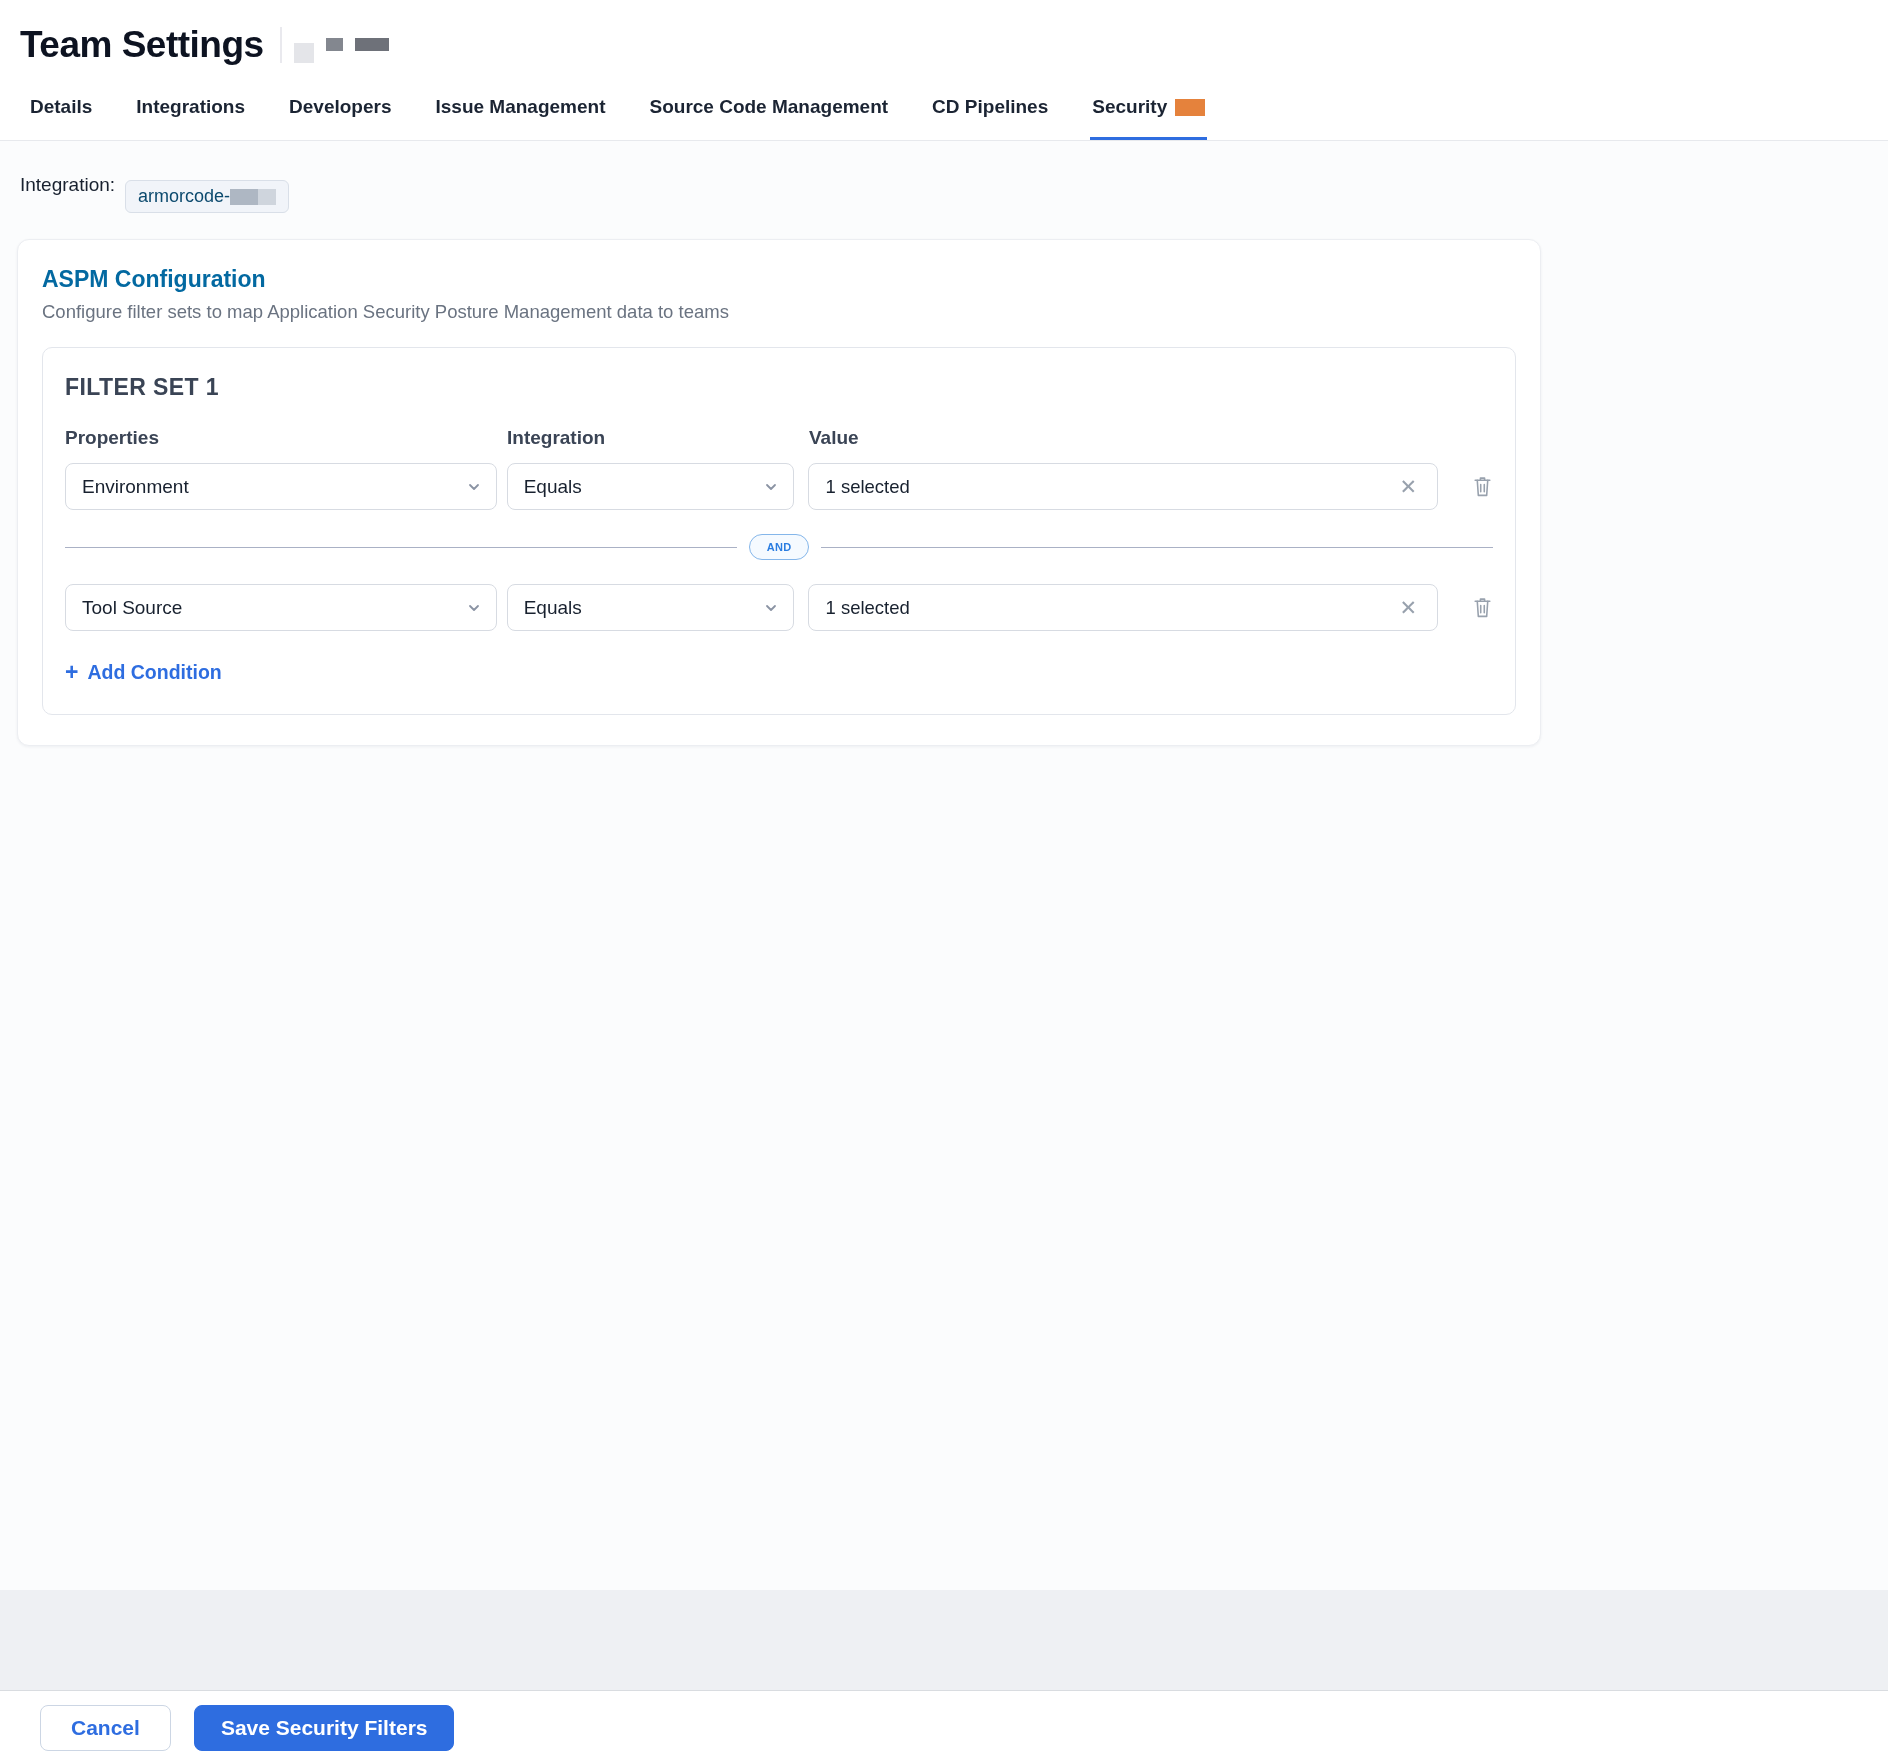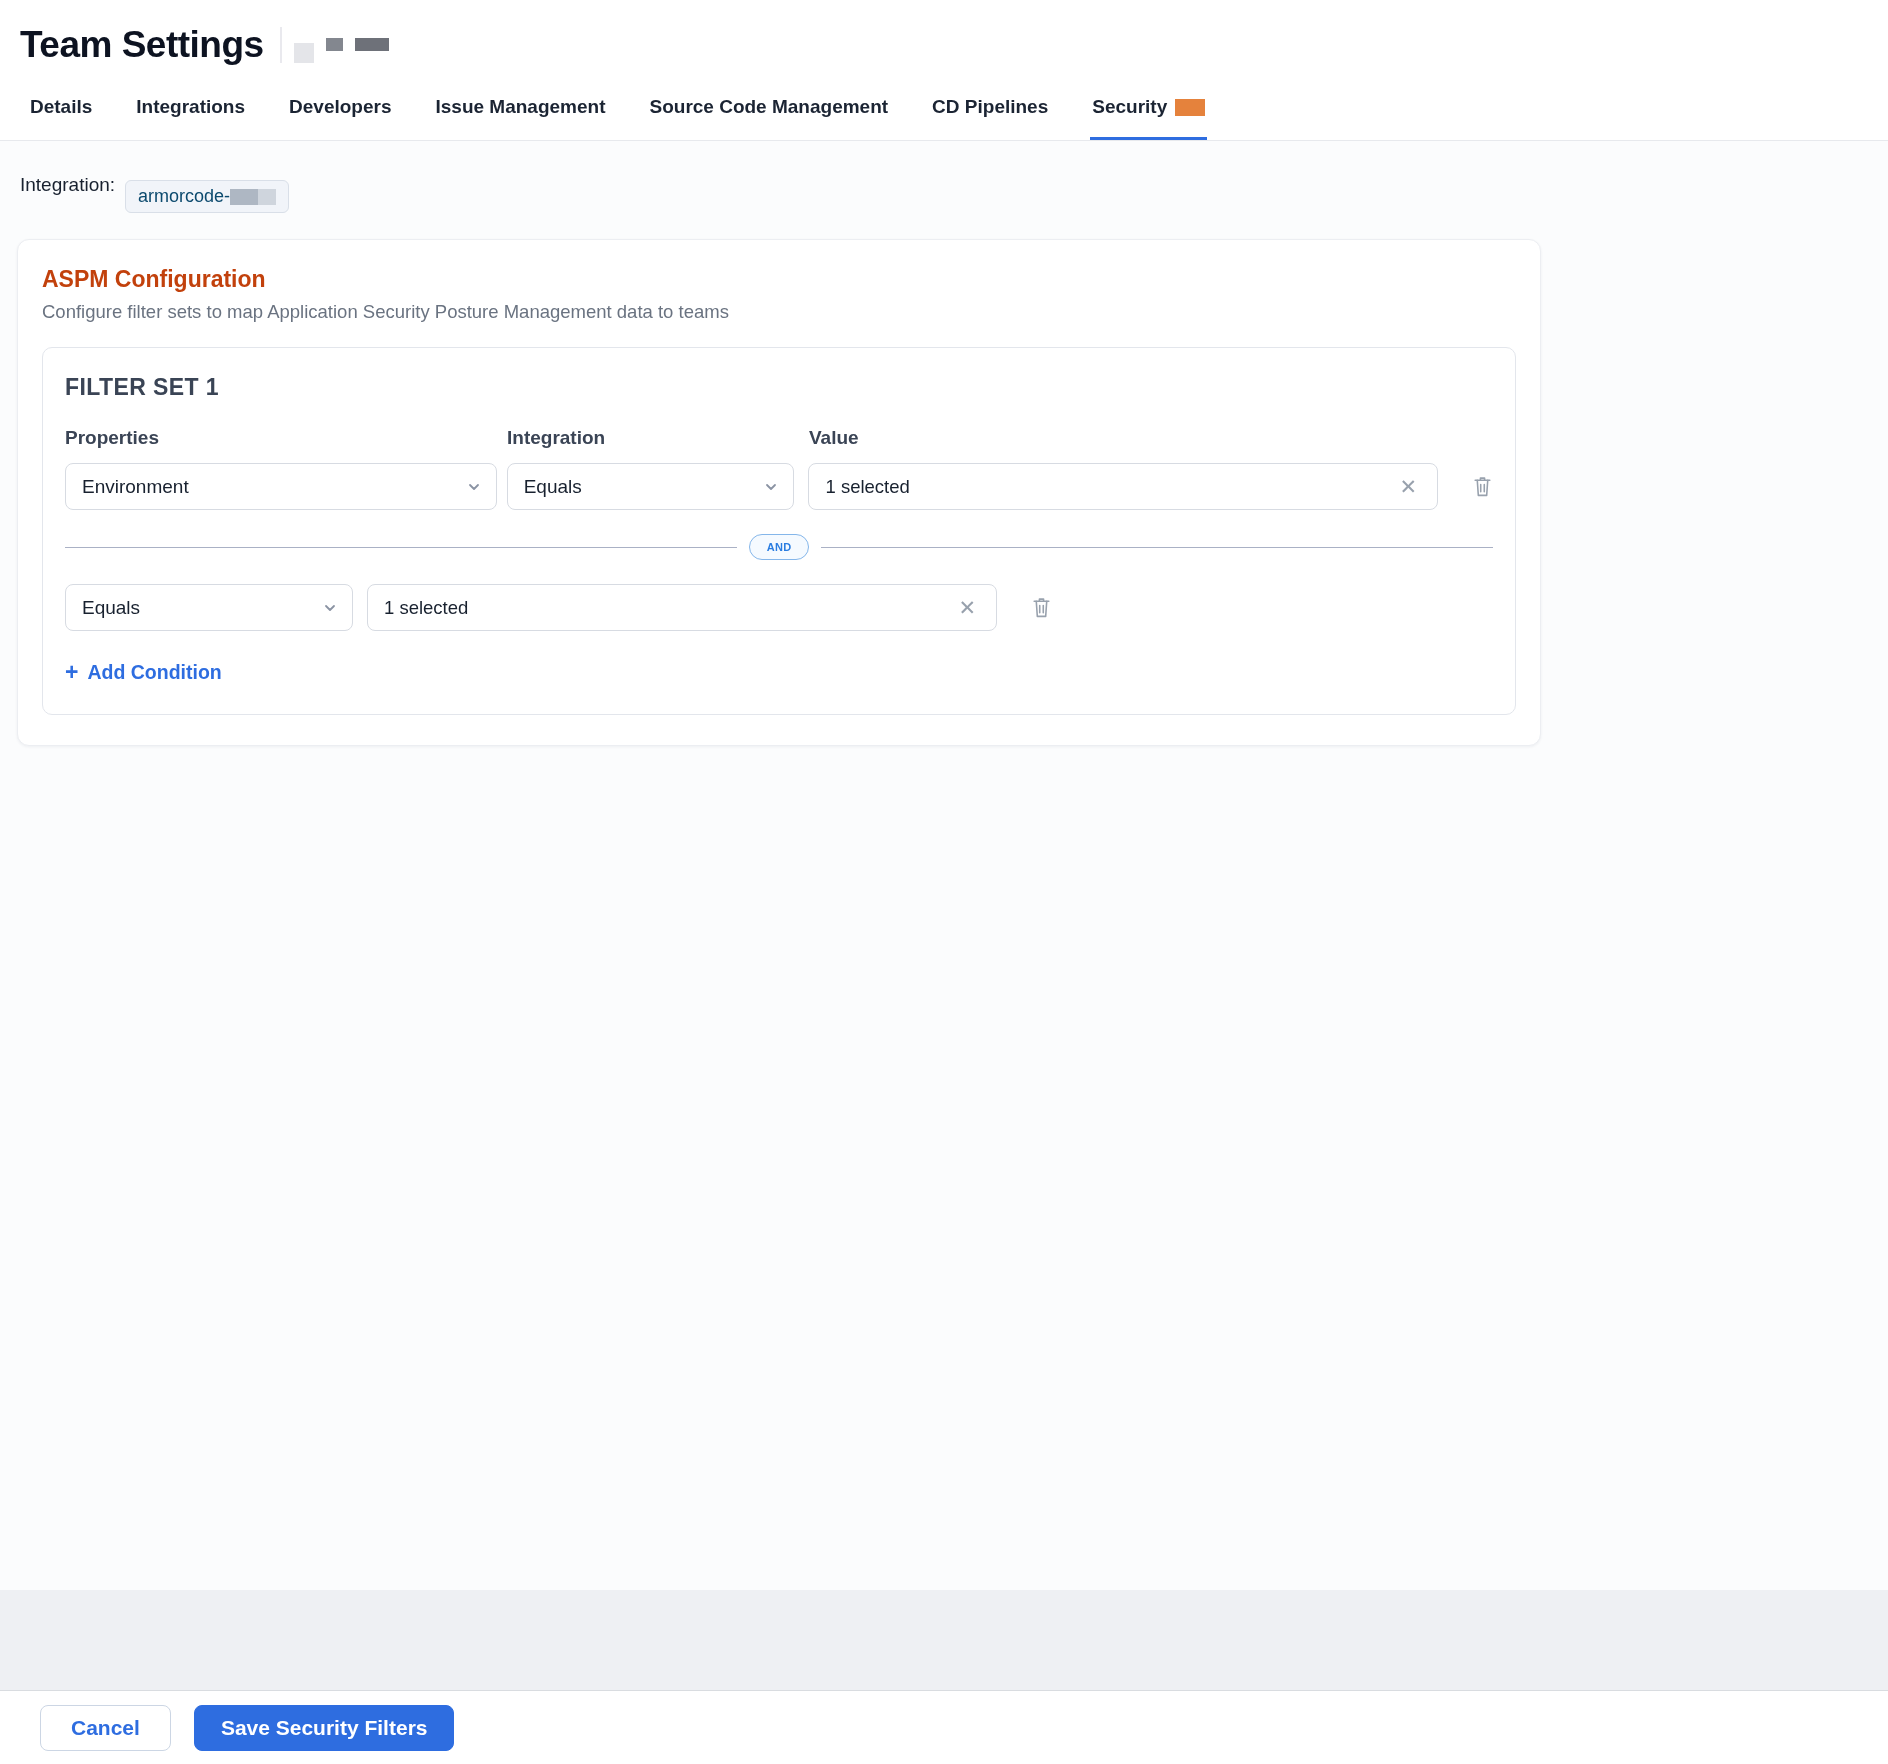--- a/index.html
+++ b/index.html
@@ -45,21 +45,21 @@
   }
   .chip-redact { width: 46px; height: 16px; background: linear-gradient(90deg, #aeb7c3 0 60%, #cfd5dd 60%); }
 
   
   .card {
     width: 1524px; margin: 12px 0 0 17px;
     background: #ffffff; border: 1px solid #eceef2; border-radius: 12px;
     box-shadow: 0 1px 3px rgba(20,30,60,0.06);
     padding: 26px 24px 30px;
   }
-  .card-title { font-size: 23px; font-weight: 700; color: #c2410c; }
+  .card-title { font-size: 23px; font-weight: 700; color: #0369a1; }
   .card-sub { font-size: 18.5px; color: #6a7381; margin-top: 8px; }
 
   .filter-set {
     margin-top: 24px; border: 1px solid #e3e6ec; border-radius: 10px;
     padding: 26px 22px 30px; background: #fff;
   }
   .filter-set-title { font-size: 23px; font-weight: 700; color: #3a4455; letter-spacing: 0.4px; }
 
   .grid-header { display: flex; margin: 26px 0 14px; }
   .h-prop { width: 442px; } .h-cond { width: 302px; } .h-val { flex: 1; }
@@ -187,20 +187,26 @@
         </button>
       </div>
 
       <div class="and-divider">
         <span class="and-line"></span>
         <span class="and-pill">AND</span>
         <span class="and-line"></span>
       </div>
 
       <div class="filter-row">
+        <div class="sel sel-prop">
+          <span>Tool Source</span>
+          <svg width="16" height="16" viewBox="0 0 16 16">
+              <path d="M4 6l4 4 4-4" stroke="#8a93a3" stroke-width="1.8" fill="none" stroke-linecap="round" stroke-linejoin="round"></path>
+            </svg>
+        </div>
         <div class="sel sel-cond">
           <span>Equals</span>
           <svg width="16" height="16" viewBox="0 0 16 16">
               <path d="M4 6l4 4 4-4" stroke="#8a93a3" stroke-width="1.8" fill="none" stroke-linecap="round" stroke-linejoin="round"></path>
             </svg>
         </div>
         <div class="valbox">
           <span>1 selected</span>
           <span class="clear-x">✕</span>
         </div>

